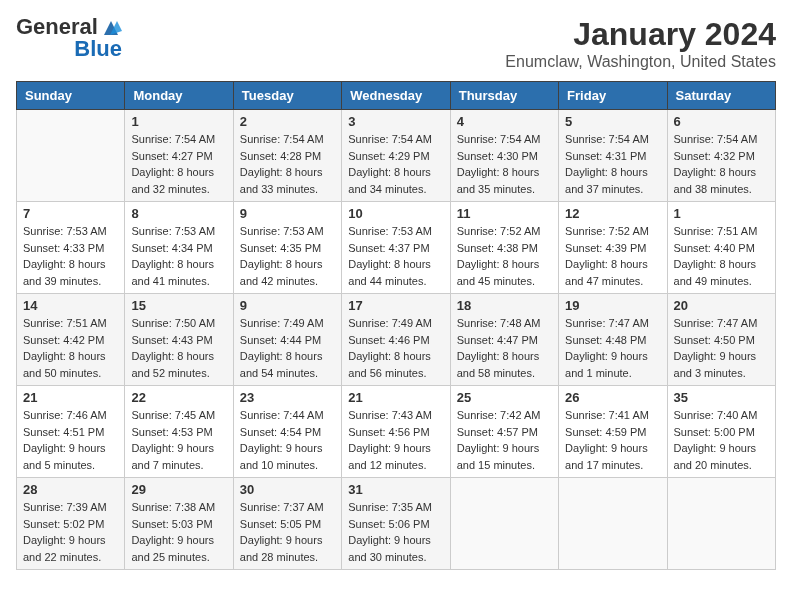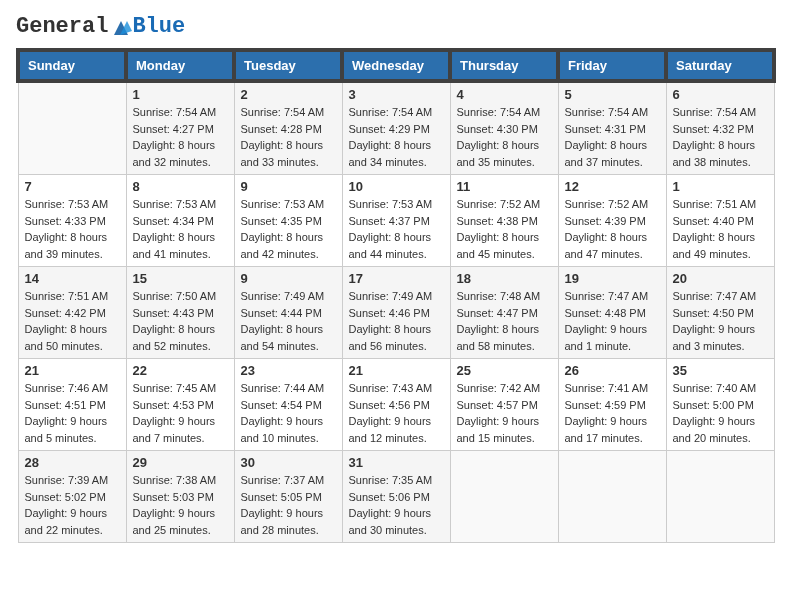--- a/index.html
+++ b/index.html
@@ -11,23 +11,22 @@
       padding: 16px;
     }
     .header {
       display: flex;
       justify-content: space-between;
       align-items: flex-start;
       margin-bottom: 10px;
     }
     .logo {
       display: flex;
-      flex-direction: row;
+      flex-direction: column;
       align-items: flex-end;
-      font-family: Liberation Mono, monospace;
     }
     .logo-general {
       font-size: 22px;
       font-weight: bold;
       color: #333;
       line-height: 1;
     }
     .logo-blue {
       font-size: 22px;
       font-weight: bold;
@@ -52,21 +51,21 @@
       border-collapse: collapse;
       font-size: 11px;
     }
     .calendar thead tr th {
       background-color: #2c6fad;
       color: #fff;
       text-align: left;
       padding: 6px 8px;
       font-size: 13px;
       font-weight: bold;
-      border: 4px solid #404040;
+      border: 1px solid #404040;
     }
     .calendar tbody tr td {
       vertical-align: top;
       border: 1px solid #ccc;
       padding: 4px 6px;
       width: 108px;
       min-height: 80px;
       background: #fff;
     }
     .calendar tbody tr:nth-child(odd) td {
@@ -98,20 +97,24 @@
   <div class="logo">
     <div style="display:flex;align-items:center;">
       <span class="logo-general">General</span>
       <svg width="22" height="20" viewBox="0 0 22 20" style="margin-left:2px;">
         <polygon points="4,18 11,4 18,18" fill="#2c6fad"></polygon>
         <polygon points="10,18 17,4 22,14" fill="#1a8fdb" opacity="0.8"></polygon>
       </svg>
     </div>
     <span class="logo-blue">Blue</span>
   </div>
+  <div class="title-block">
+    <h1>January 2024</h1>
+    <h2>Enumclaw, Washington, United States</h2>
+  </div>
 </div>
 
 <table class="calendar">
   <thead>
     <tr>
     <th>Sunday</th>
         <th>Monday</th>
         <th>Tuesday</th>
         <th>Wednesday</th>
         <th>Thursday</th>

